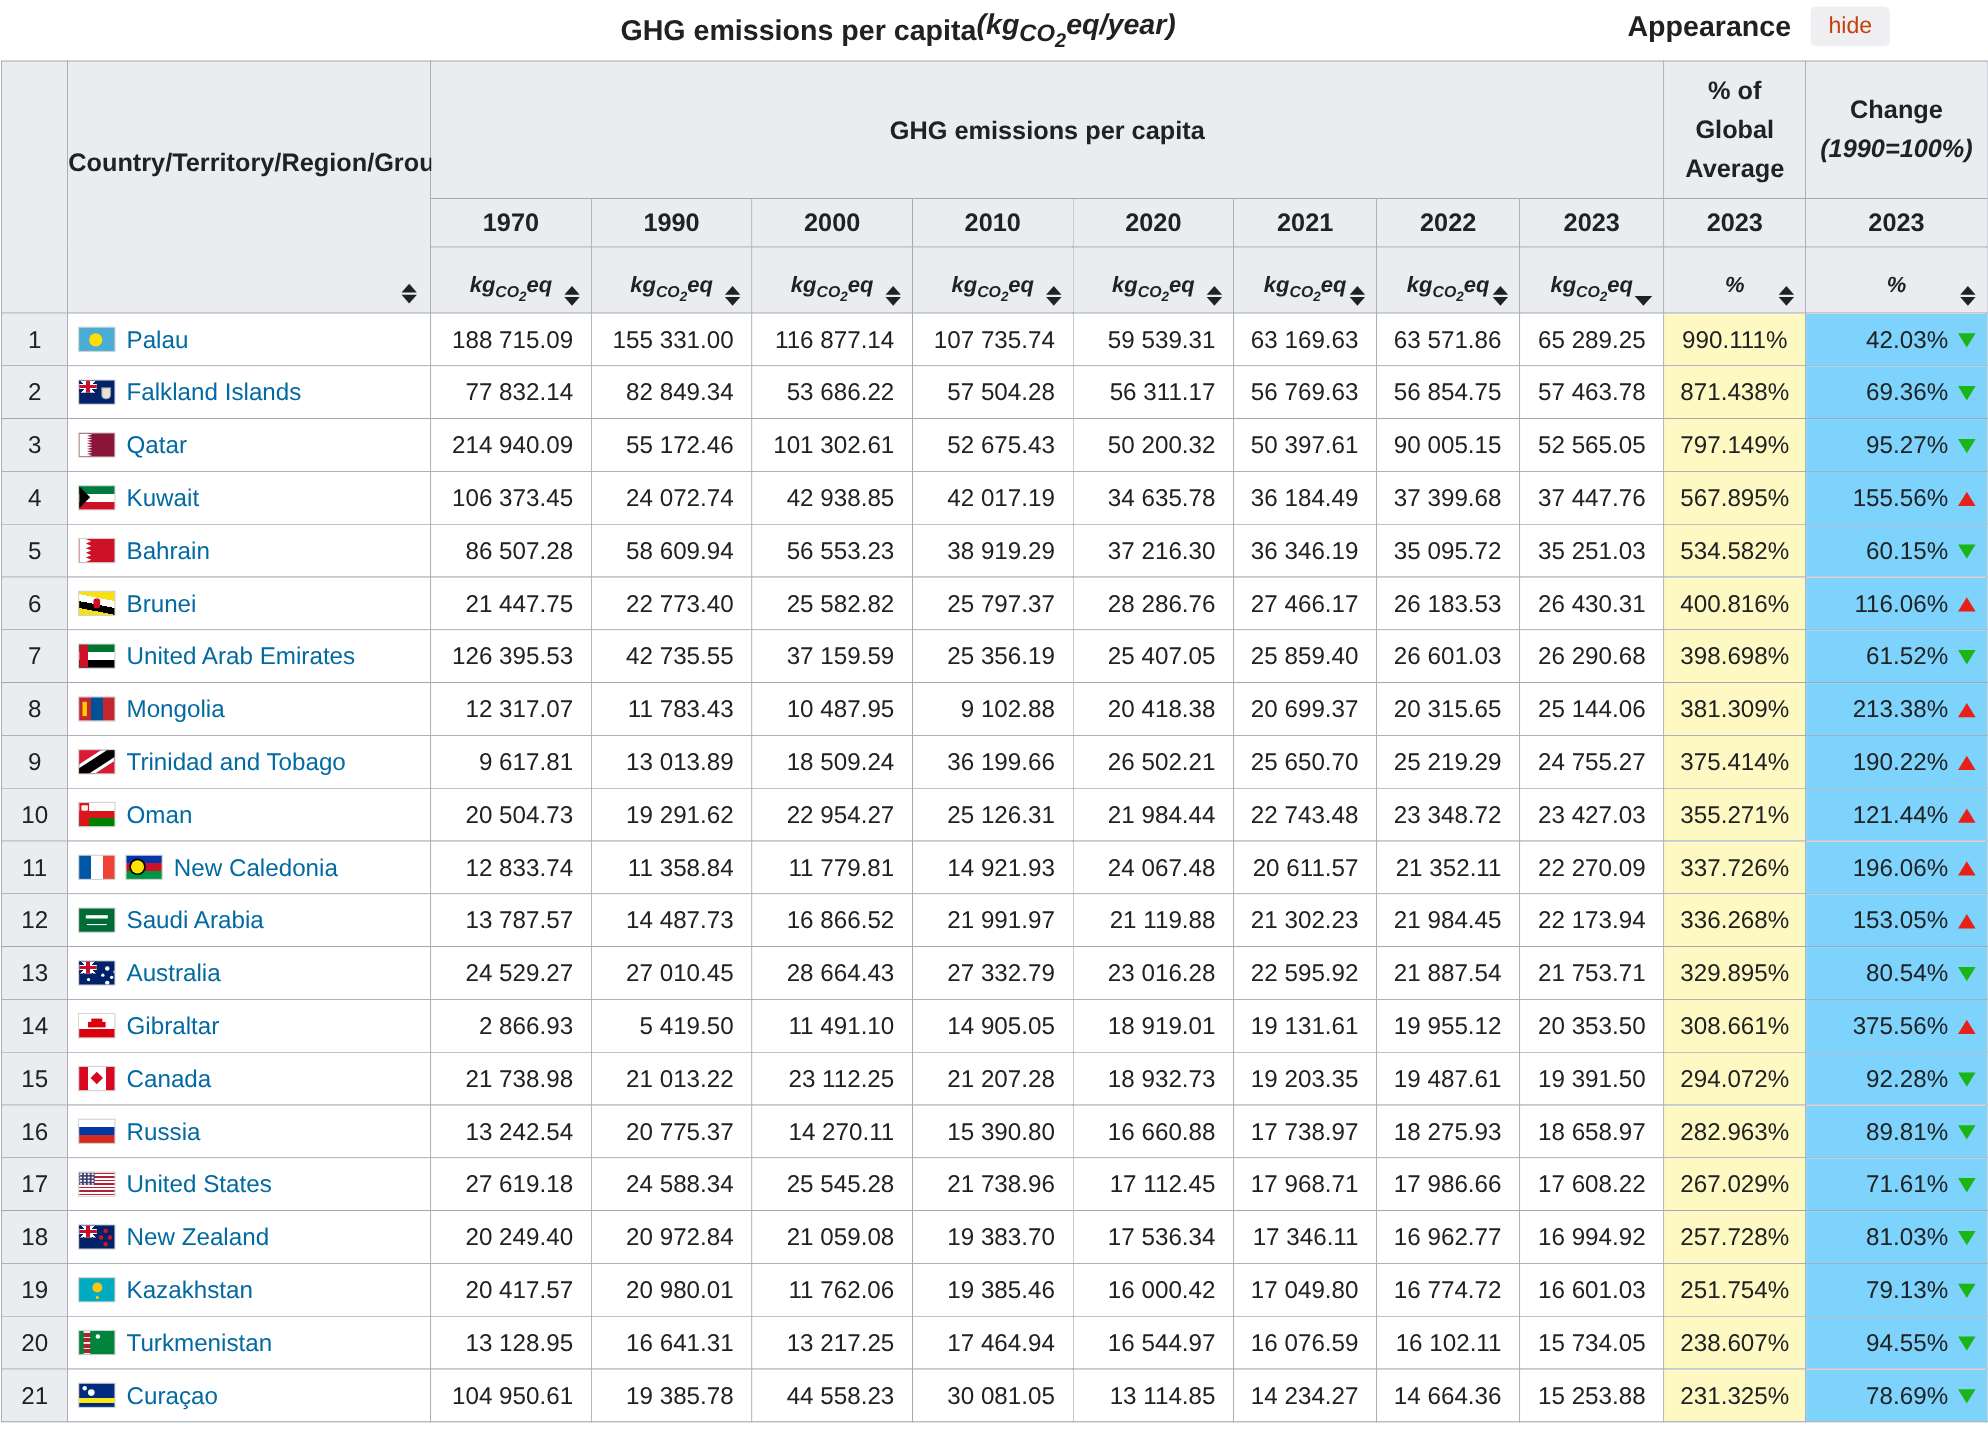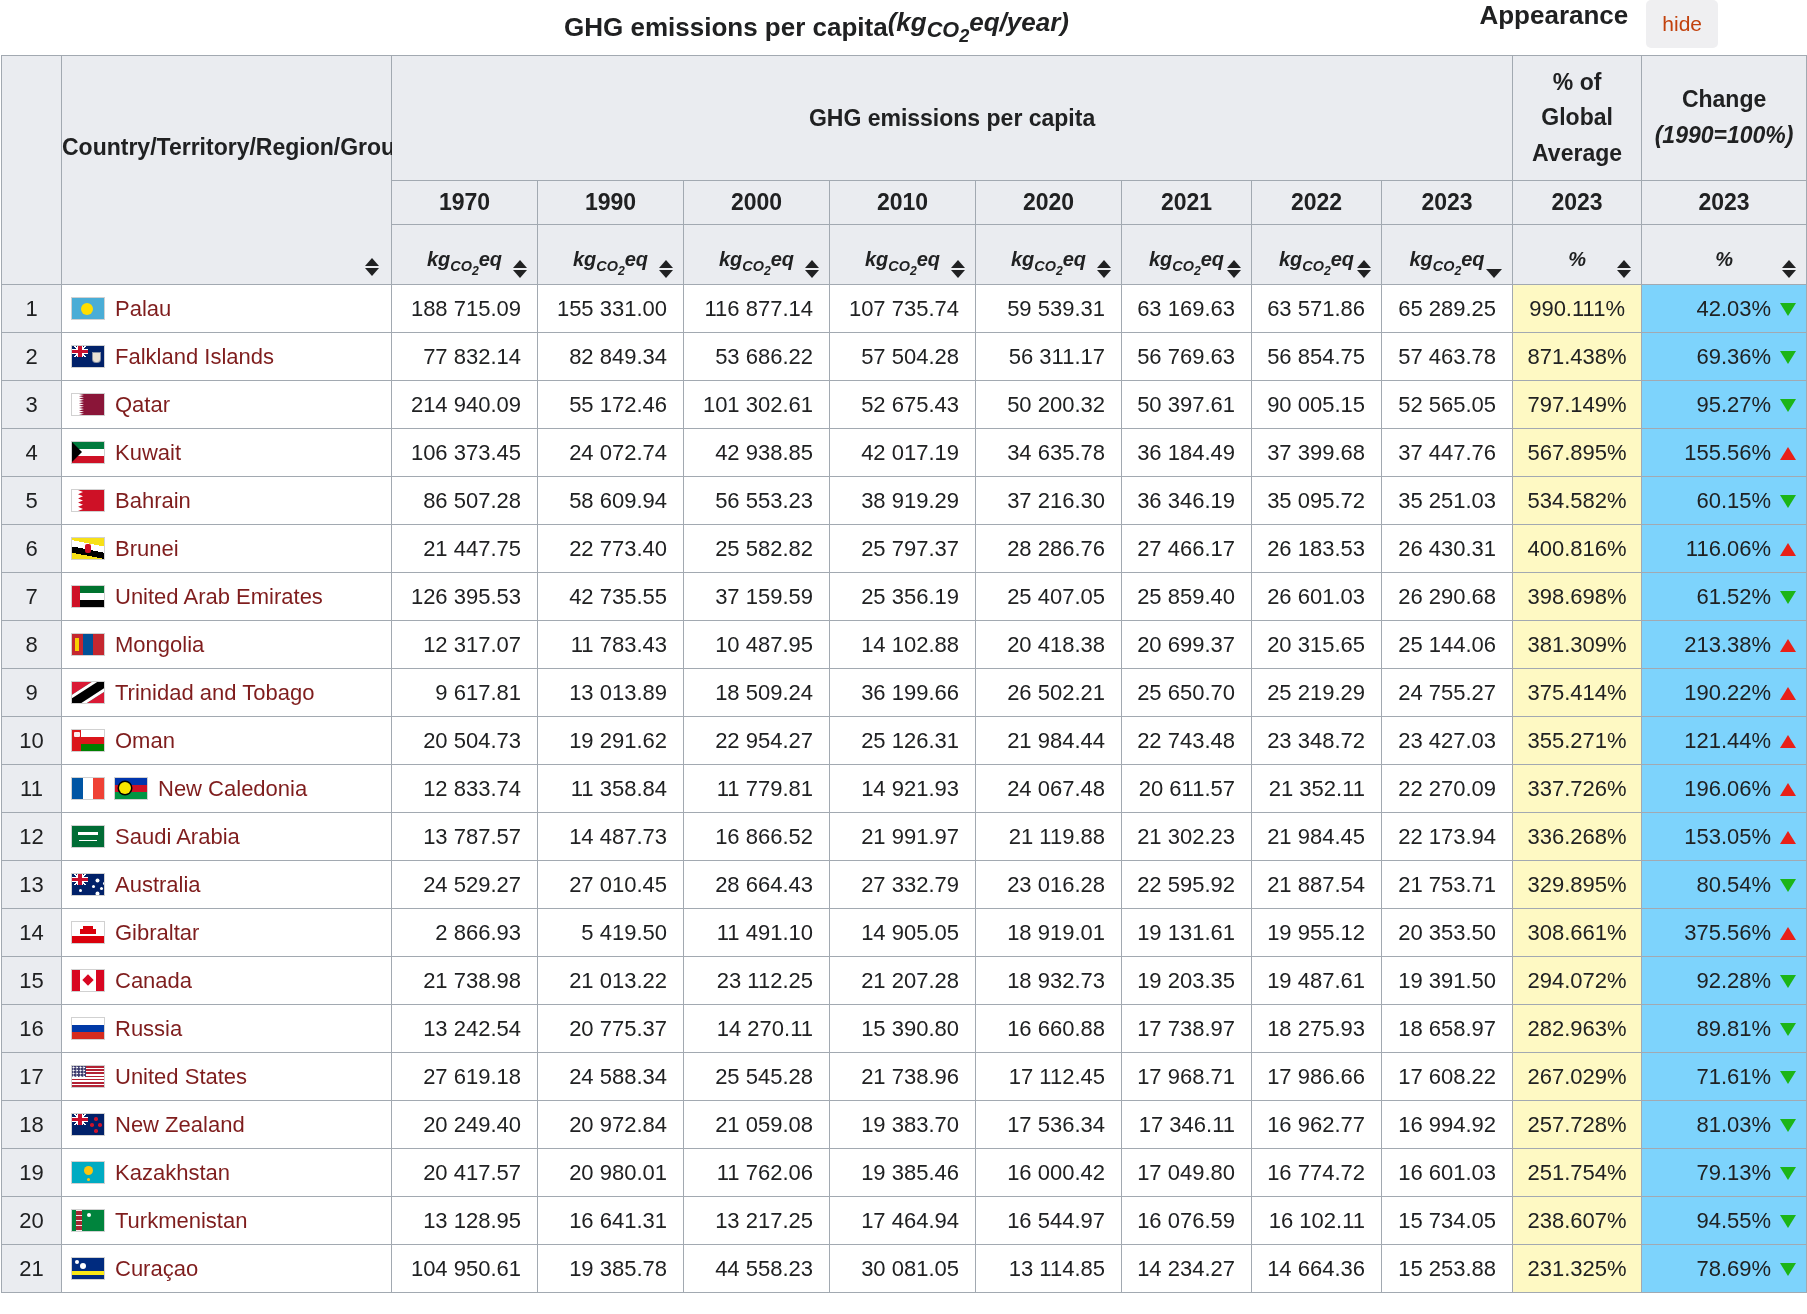--- a/index.html
+++ b/index.html
@@ -6,21 +6,21 @@
   html,body { width: 1807px; height: 1314px; overflow: hidden; background: #fff;
     font-family: "Liberation Sans", sans-serif; color: #202122; }
 
   
   .topbar { position: relative; height: 55px; width: 100%; }
   .caption { position: absolute; left: 0; right: 0; top: 0; height: 55px;
     display: flex; align-items: center; justify-content: center;
     transform: translateX(-87px); font-size: 26px; font-weight: bold; }
   .cap-unit { font-style: italic; }
   .appearance { position: absolute; right: 89px; top: 0; height: 48px;
-    display: flex; gap: 18px; }
+    display: flex; align-items: center; gap: 18px; }
   .appearance-label { font-size: 26px; font-weight: bold; }
   .hide-btn { font-size: 21px; color: #c2410c; background: #efeff1; border: none;
     border-radius: 5px; padding: 6px 16px; cursor: pointer; font-family: inherit; }
 
   
   table { border-collapse: collapse; table-layout: fixed; width: 1805px; margin-left: 1px; }
   th, td { border: 1px solid #a2a9b1; position: relative; }
   thead th { background: #eaecf0; font-weight: bold; text-align: center; vertical-align: middle; }
   tr.h1 th { height: 125px; }
   tr.h2 th { height: 44px; font-size: 23px; }
@@ -45,21 +45,21 @@
   .country-h .sorter { right: 12px; bottom: 8px; }
 
   
   tbody th.rank { background: #eaecf0; font-weight: normal; font-size: 22px;
     text-align: center; }
   tbody td { background: #fff; font-size: 22px; height: 48px; vertical-align: middle; }
   td.num { text-align: right; padding-right: 16px; }
   td.pct { text-align: center; background: #fef9c3; }
   td.chg { text-align: right; padding-right: 10px; background: #7dd3fc; }
   .cwrap { display: flex; align-items: center; gap: 11px; padding-left: 10px; }
-  a.clink { color: #7f1d1d; text-decoration: none; font-size: 22px; white-space: nowrap; }
+  a.clink { color: #0369a1; text-decoration: none; font-size: 22px; white-space: nowrap; }
 
   .tri { display: inline-block; width: 0; height: 0; margin-left: 9px;
     border-left: 8px solid transparent; border-right: 8px solid transparent; }
   .tri-down { border-top: 13px solid #1cb517; }
   .tri-up { border-bottom: 13px solid #e92017; }
 
   
   .flag { display: inline-block; flex: none; width: 32px; height: 21px; position: relative;
     overflow: hidden; box-shadow: 0 0 0 1px rgba(0,0,0,.18); background: #ccc; }
   .canton::before { content: ""; position: absolute; left: 0; top: 0; width: 16px; height: 11px;
@@ -391,21 +391,21 @@
         <th class="rank">8</th>
         <td>
           <div class="cwrap">
             <span class="flag flag-mongolia"></span>
             <a href="#" class="clink">Mongolia</a>
           </div>
         </td>
         <td class="num">12 317.07</td>
         <td class="num">11 783.43</td>
         <td class="num">10 487.95</td>
-        <td class="num">14 102.88</td>
+        <td class="num">9 102.88</td>
         <td class="num">20 418.38</td>
         <td class="num">20 699.37</td>
         <td class="num">20 315.65</td>
         <td class="num">25 144.06</td>
         <td class="pct">381.309%</td>
         <td class="chg"><span>213.38%</span><i class="tri tri-up"></i></td>
       </tr>
       <tr>
         <th class="rank">9</th>
         <td>

